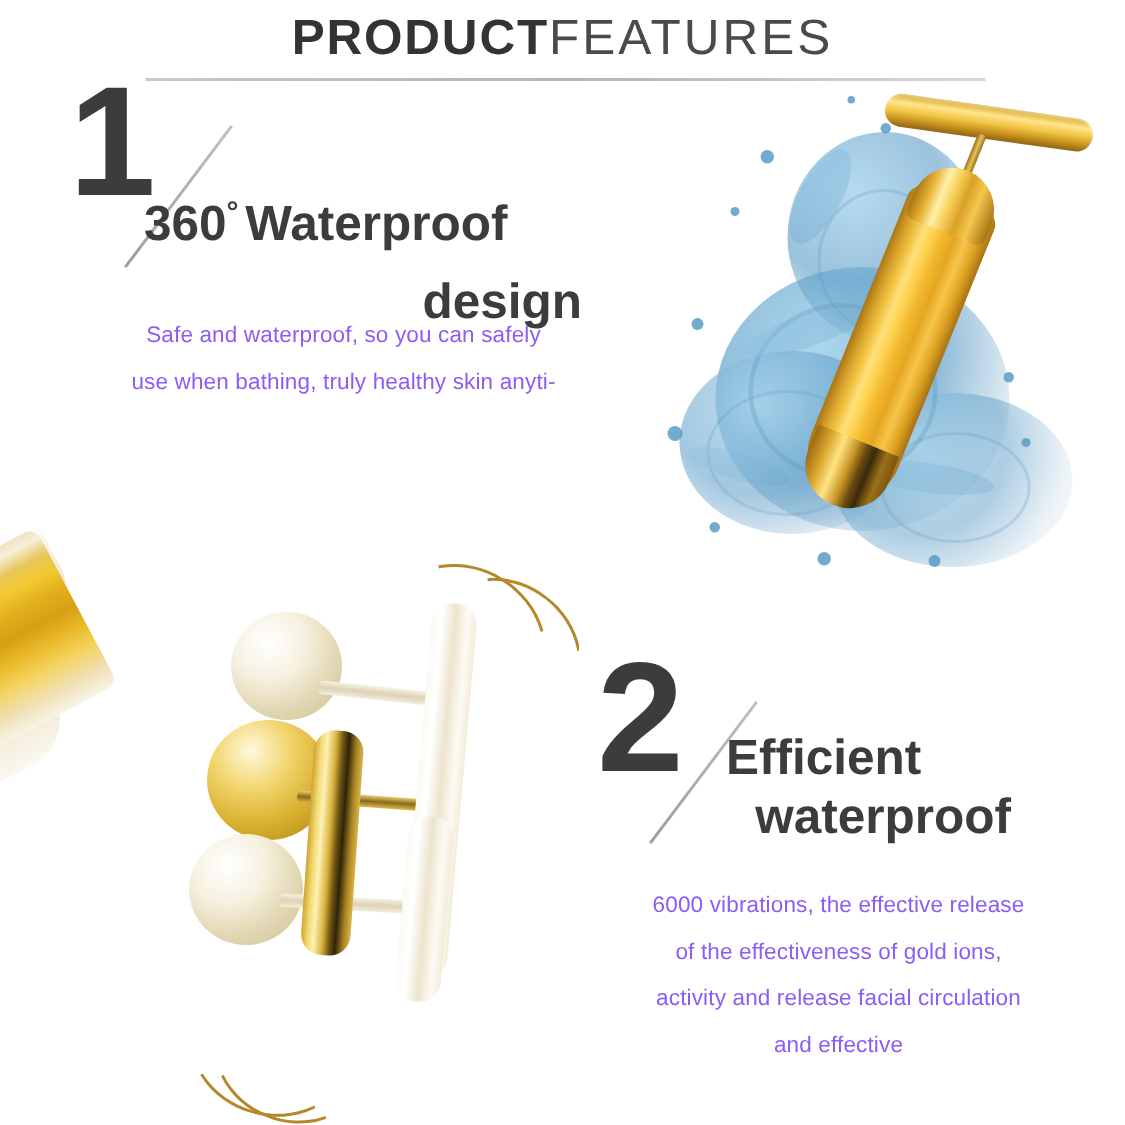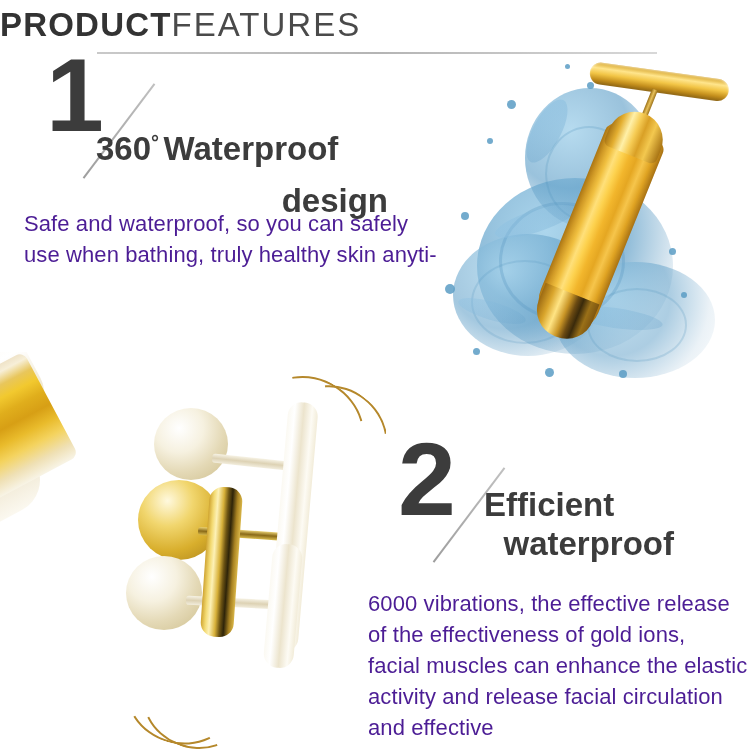--- a/index.html
+++ b/index.html
@@ -19,21 +19,21 @@
     overflow: hidden;
     background: #ffffff;
   }
 
   
   .page-title {
     position: absolute;
     left: 0;
     top: 6px;
     width: 750px;
-    text-align: left;
+    text-align: center;
     font-size: 33px;
     letter-spacing: 1.2px;
     white-space: nowrap;
     color: #3a3a3a;
   }
   .page-title .t-bold { font-weight: bold; color: #333333; }
   .page-title .t-light { font-weight: 300; color: #4a4a4a; letter-spacing: 2px; }
   .title-rule {
     position: absolute;
     left: 97px;
@@ -76,24 +76,25 @@
     position: relative;
     top: 1px;
   }
   .head-main {
     font-size: 33px;
     font-weight: bold;
     color: #3c3c3c;
   }
   .feature-body {
     position: absolute;
-    color: #4c1d95;
-    font-size: 22px;
+    color: #8b5cf6;
+    font-size: 15px;
     line-height: 31px;
     letter-spacing: 0.1px;
+    text-align: center;
   }
   .feature-body div { white-space: nowrap; }
 
   
   .art-water {
     position: absolute;
     left: 437px;
     top: 52px;
     width: 313px;
     height: 340px;
@@ -309,21 +310,20 @@
   <div class="feature-slash" style="left:468px; top:456px; height:118px; transform:rotate(37deg);"></div>
 
   <div class="feature-heading" style="left:484px; top:486px; width:250px;">
     <div class="head-main">Efficient</div>
     <div class="head-main" style="text-align:right; padding-right:60px; margin-top:2px;">waterproof</div>
   </div>
 
   <div class="feature-body" style="left:368px; top:588px; width:382px;">
     <div>6000 vibrations, the effective release</div>
     <div>of the effectiveness of gold ions,</div>
-    <div>facial muscles can enhance the elastic</div>
     <div>activity and release facial circulation</div>
     <div>and effective</div>
   </div>
 
   <div class="art-macro">
 
     <div class="ghost-bar" style="left:-54px; top:70px; width:108px; height:230px; transform:rotate(62deg); transform-origin:50% 20%;
          background:linear-gradient(to right,#faf6ea 0%,#ffffff 30%,#f0e8d2 70%,#fbf8ef 100%); opacity:.95;"></div>
 
     <div class="ghost-bar" style="left:-46px; top:-14px; width:104px; height:226px; transform:rotate(62deg); transform-origin:50% 20%;

